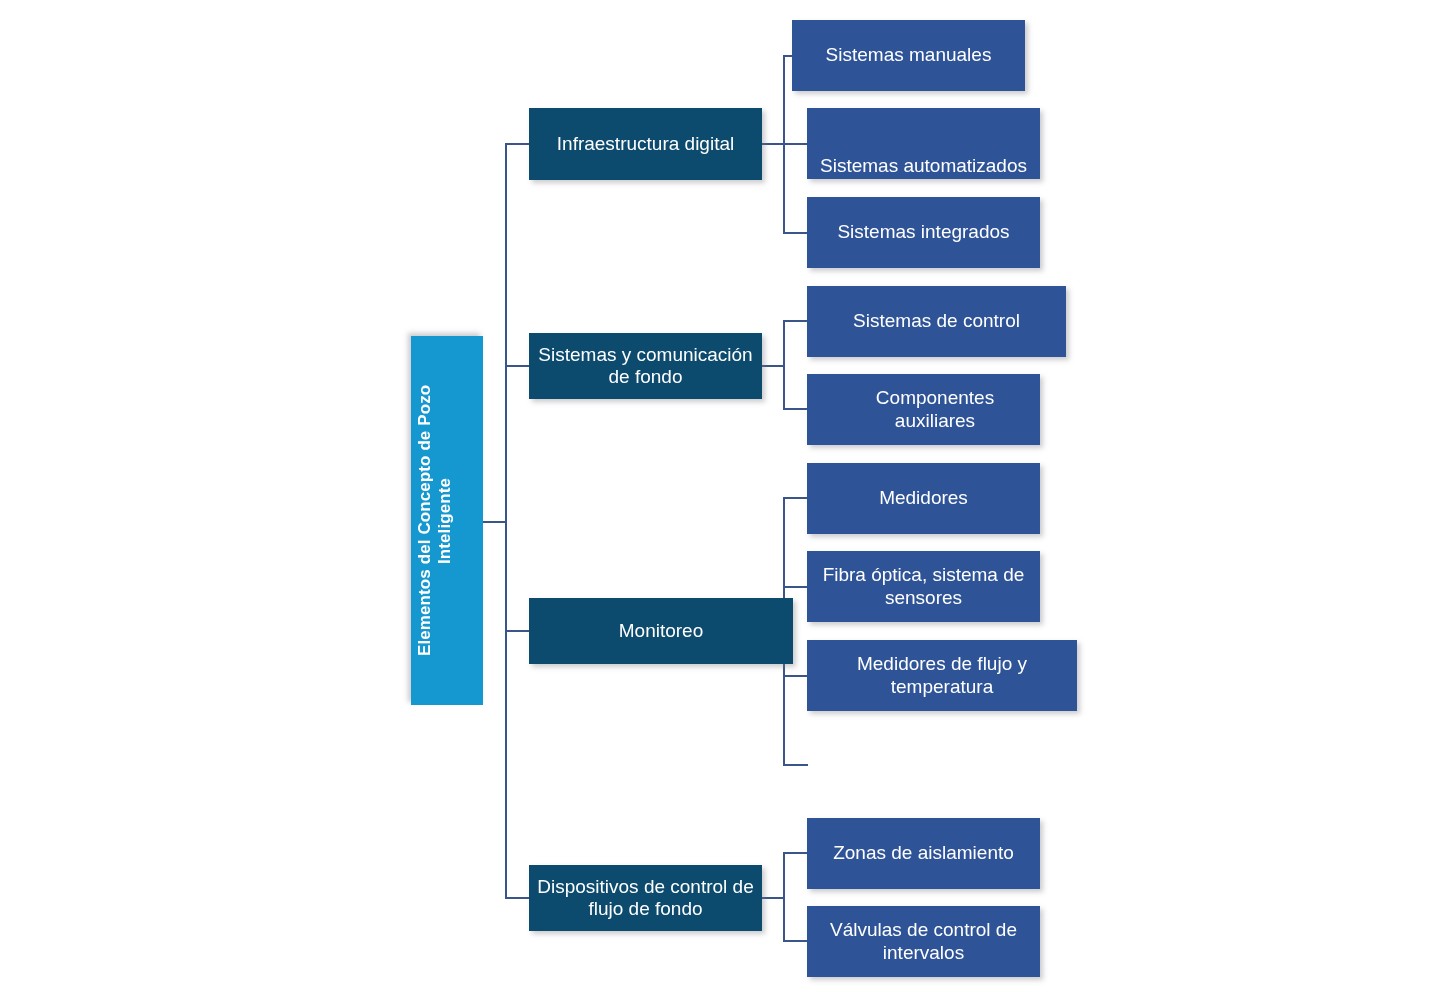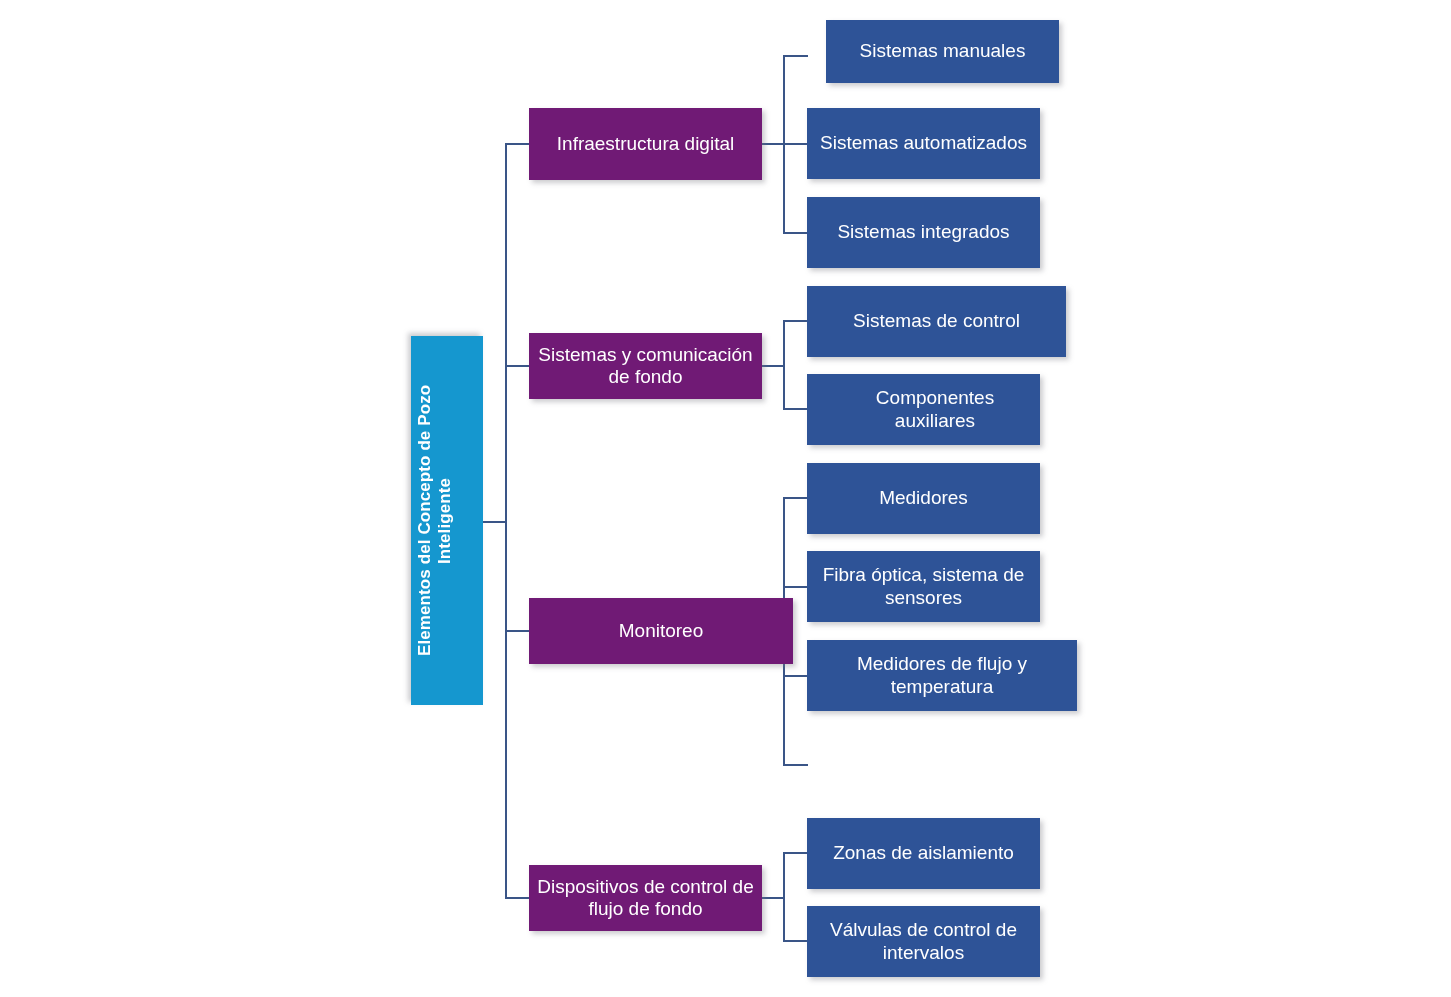--- a/index.html
+++ b/index.html
@@ -45,21 +45,21 @@
     writing-mode: vertical-rl;
     transform: rotate(180deg);
     font-size: 17px;
     font-weight: 600;
     letter-spacing: .1px;
     padding: 10px 4px;
   }
 
   
   .node.branch {
-    background: #701a75;
+    background: #0c4a6e;
     font-size: 19px;
     font-weight: 400;
   }
 
   
   .node.leaf {
     background: #2E5397;
     font-size: 19px;
     font-weight: 400;
   }
@@ -103,24 +103,24 @@
   <div class="line h" style="left:783px; top:852px; width:25px;"></div>
   <div class="line h" style="left:783px; top:940px; width:25px;"></div>
 
   <div class="node root" style="left:411px; top:336px; width:72px; height:369px;">
     <span>Elementos del Concepto de Pozo Inteligente</span>
   </div>
 
   <div class="node branch" style="left:529px; top:108px; width:233px; height:72px;">
     <span>Infraestructura digital</span>
   </div>
-  <div class="node leaf" style="left:826px; top:20px; width:233px; height:63px;">
+  <div class="node leaf" style="left:792px; top:20px; width:233px; height:71px;">
     <span>Sistemas manuales</span>
   </div>
-  <div class="node leaf" style="left:807px; top:108px; width:233px; height:71px;">
+  <div class="node leaf" style="left:807px; top:108px; width:233px; height:71px;align-items:flex-end;">
     <span>Sistemas automatizados</span>
   </div>
   <div class="node leaf" style="left:807px; top:197px; width:233px; height:71px;">
     <span>Sistemas integrados</span>
   </div>
 
   <div class="node branch" style="left:529px; top:333px; width:233px; height:66px;">
     <span>Sistemas y comunicación de fondo</span>
   </div>
   <div class="node leaf" style="left:807px; top:286px; width:259px; height:71px;">

